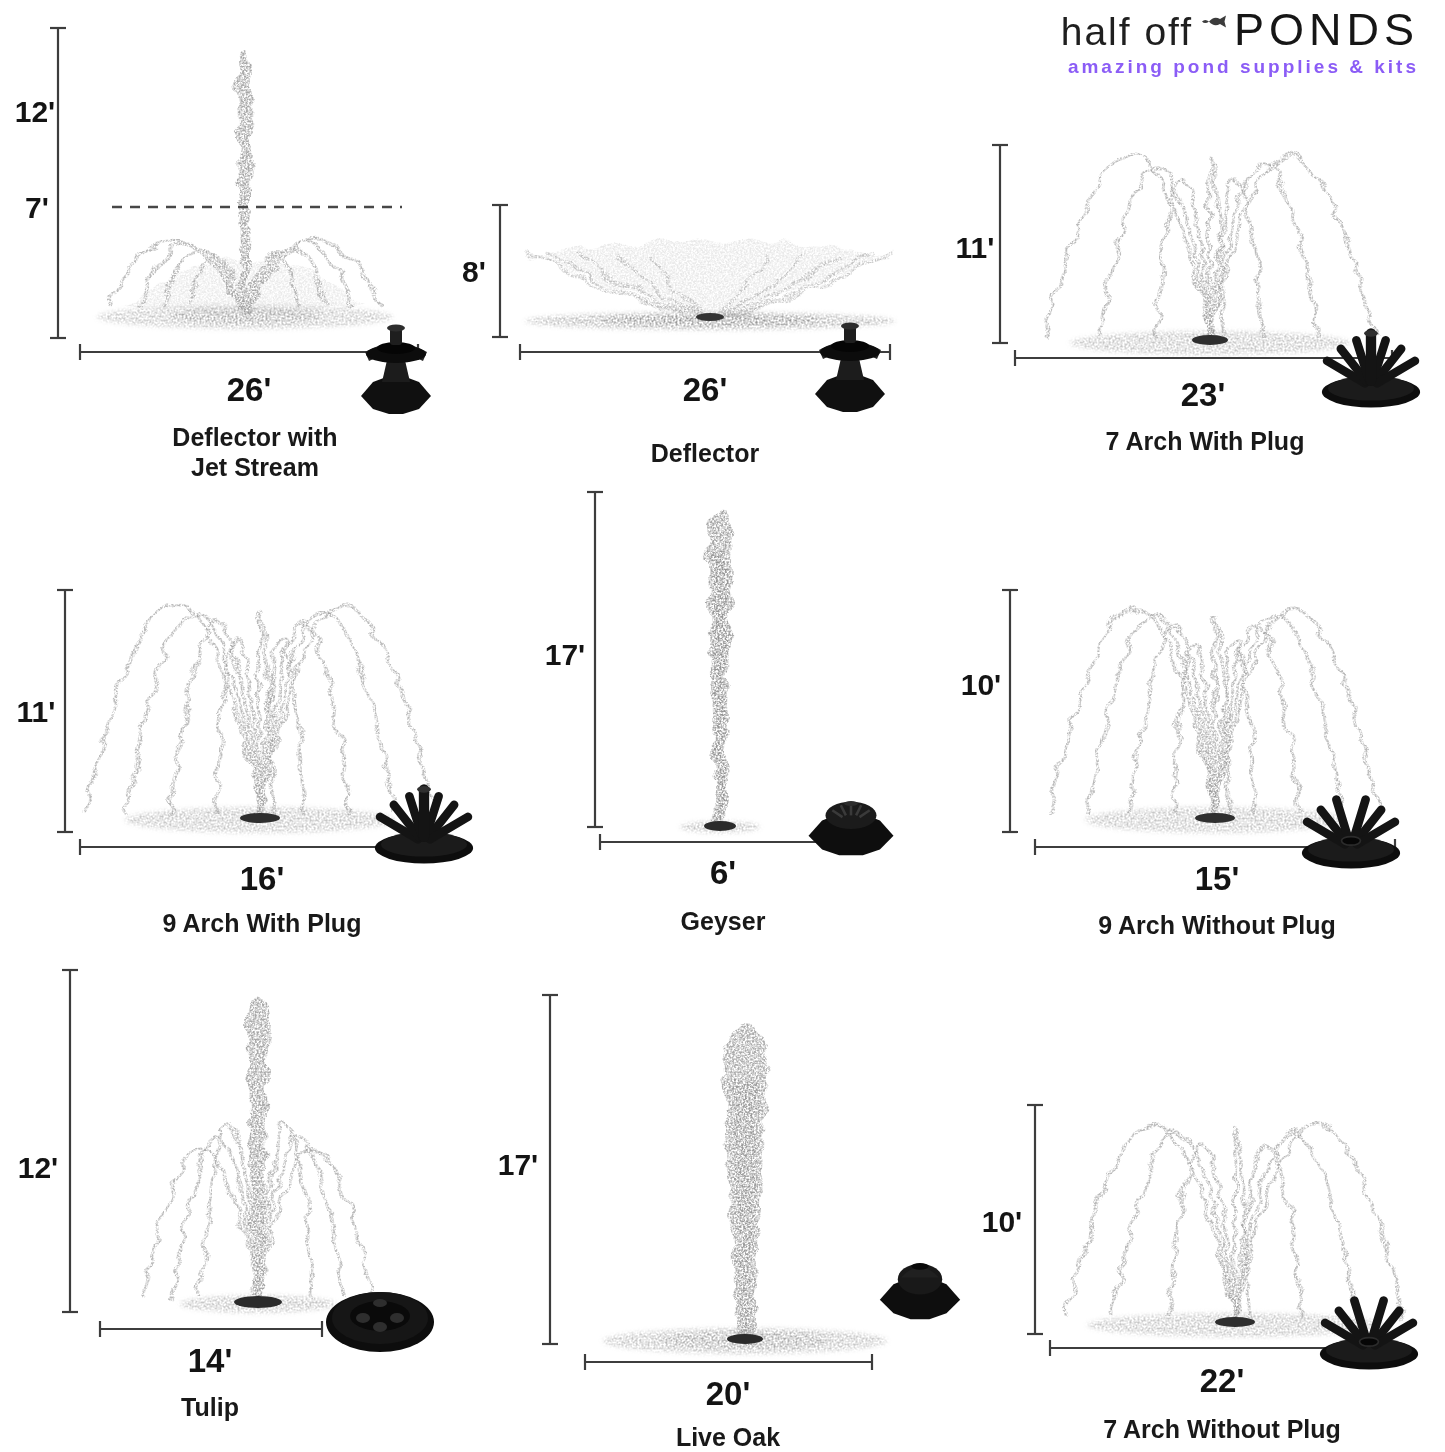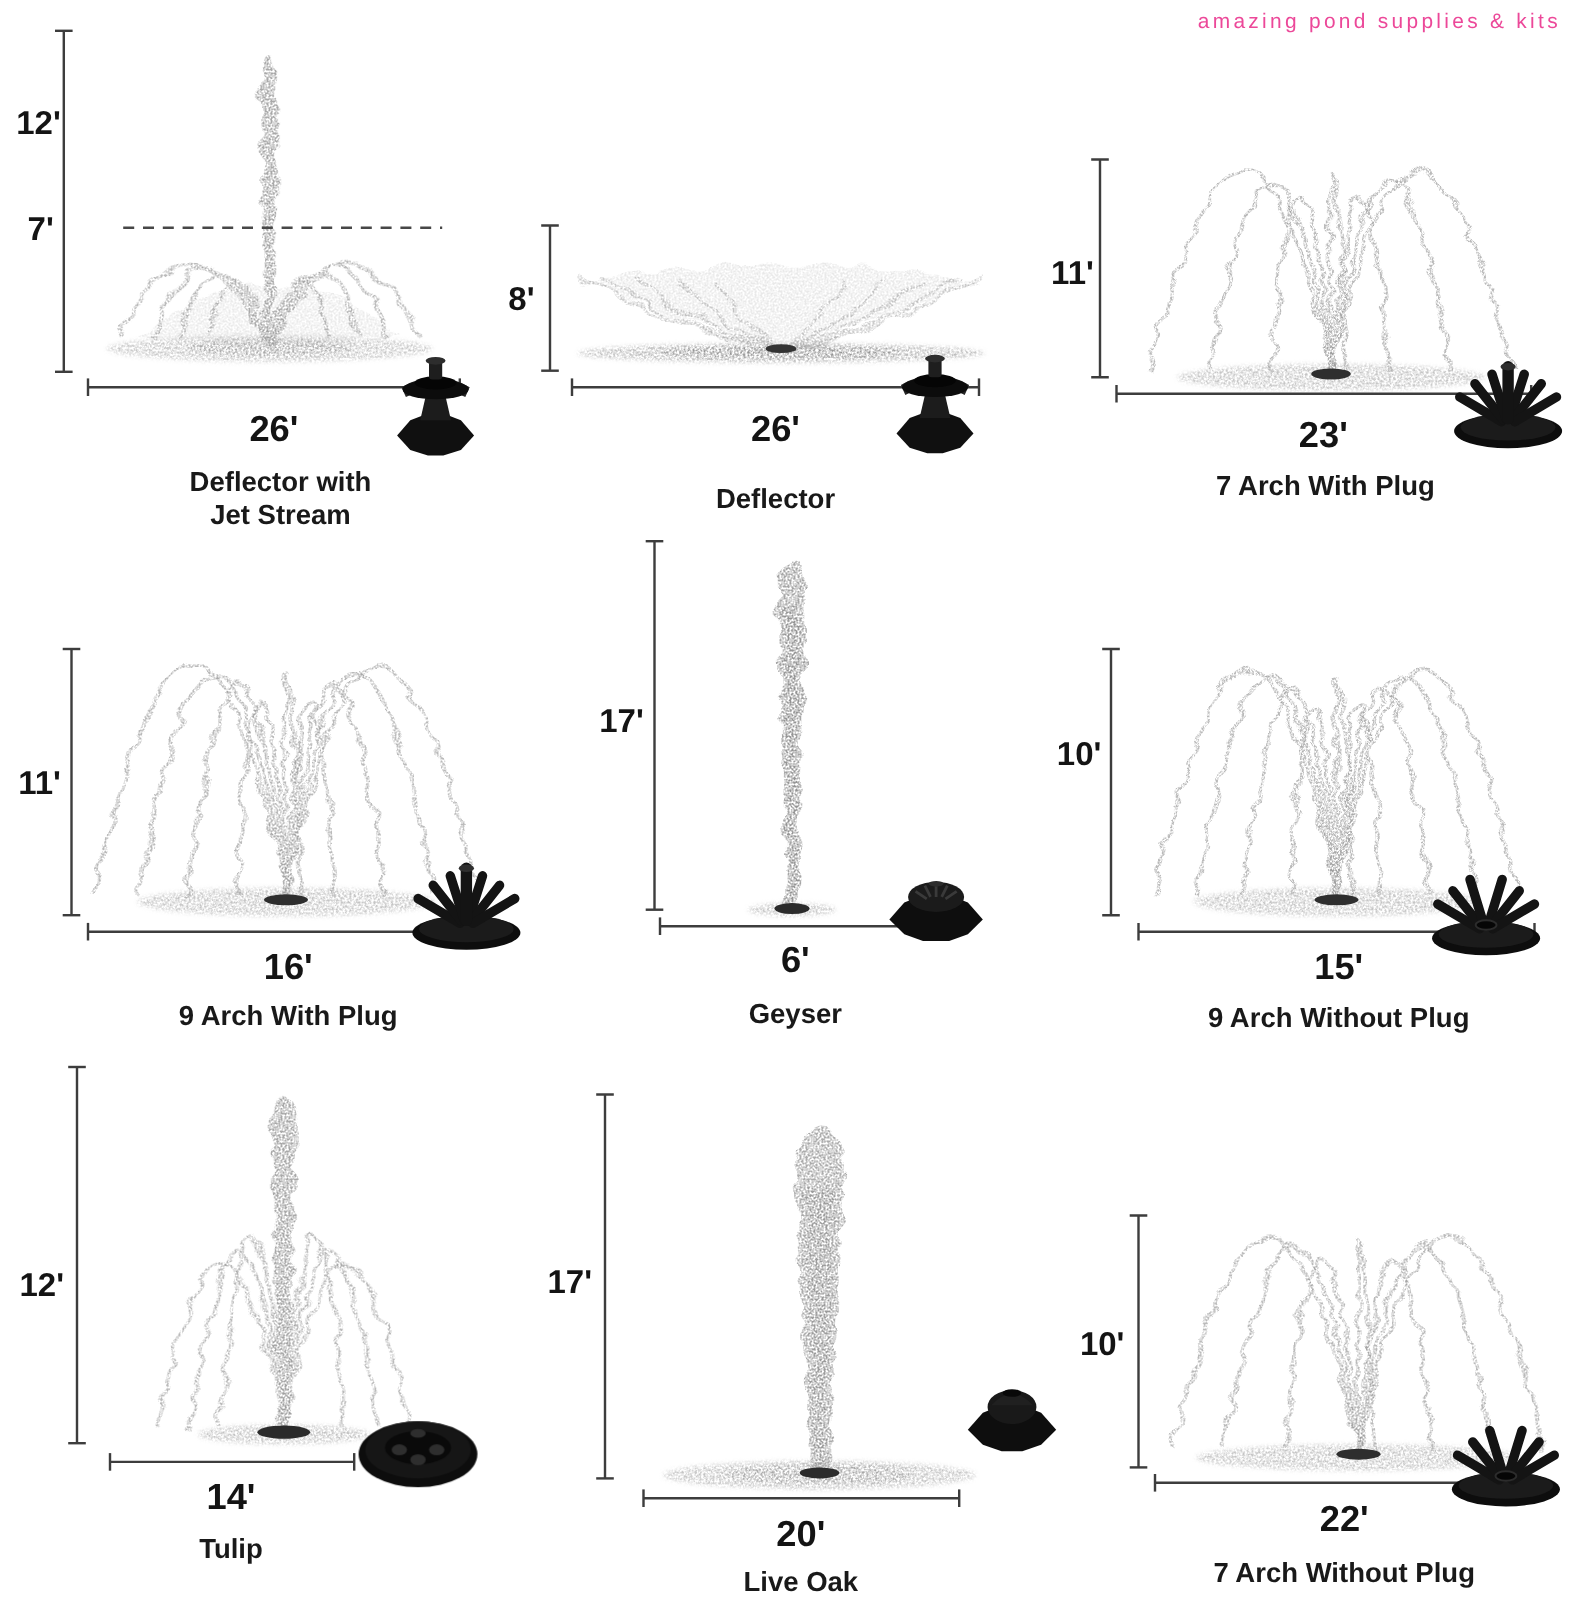--- a/index.html
+++ b/index.html
@@ -13,21 +13,21 @@
 
   .cell { position:absolute; }
   .cell svg { position:absolute; left:0; top:0; display:block; }
 
   
   .logo { position:absolute; top:6px; right:26px; text-align:right; color:#1c1c1c; }
   .brand-line { white-space:nowrap; line-height:1.05; }
   .brand-light { font-size:39px; font-weight:300; letter-spacing:2px; color:#1f1f1f; }
   .brand-bold  { font-size:45px; font-weight:400; letter-spacing:5px; color:#161616; }
   .fish { display:inline-block; transform:translateY(-16px); margin:0 2px; }
-  .tagline { font-size:19px; font-weight:400; letter-spacing:3px; color:#ec4899; margin-top:3px; white-space:nowrap;text-align:center; }
+  .tagline { font-size:19px; font-weight:700; letter-spacing:3px; color:#8b5cf6; margin-top:3px; white-space:nowrap; }
 
   
   .dimline { stroke:#3d3d3d; stroke-width:2.2; }
   .dash { stroke:#474747; stroke-width:2.4; stroke-dasharray:10 8; }
   .sp { fill:none; stroke:#a0a0a0; stroke-width:4; opacity:.72; }
   .sp2 { fill:none; stroke:#aaaaaa; stroke-width:3.5; opacity:.6; }
   text.dimnum { font-family:"Liberation Sans",sans-serif; font-size:30px; font-weight:700; fill:#141414; text-anchor:middle; }
   text.widthnum { font-size:33px; }
   text.caption { font-family:"Liberation Sans",sans-serif; font-size:25px; font-weight:700; fill:#191919; text-anchor:middle; }
 </style>
@@ -120,20 +120,29 @@
       <ellipse cx="55" cy="42" rx="26" ry="18" fill="#191919"></ellipse>
       <path d="M33,40 Q55,16 77,40 Z" fill="#202020"></path>
       <ellipse cx="55" cy="27" rx="10" ry="4" fill="#090909"></ellipse>
     </symbol>
   </defs>
 </svg>
 
 <div id="canvas">
 
   <div class="logo">
+    <div class="brand-line">
+      <span class="brand-light">half off</span>
+      <span class="fish">
+        <svg width="28" height="15" viewBox="0 0 28 15">
+            <path d="M9,7.5 Q14,1.5 20,5 L26,1.5 L24.5,7.5 L26,13.5 L20,10 Q14,13.5 9,7.5 Z M9,7.5 Q5,4.5 2,7.5 Q5,10.5 9,7.5 Z" fill="#3c3c3c"></path>
+          </svg>
+      </span>
+      <span class="brand-bold">PONDS</span>
+    </div>
     <div class="tagline">amazing pond supplies &amp; kits</div>
   </div>
 
   <div class="cell" style="left:10px;top:10px;width:470px;height:470px">
     <svg width="470" height="470" viewBox="0 0 470 470">
       <g>
         <g filter="url(#f-mist)">
           <ellipse cx="235" cy="307" rx="148" ry="12" fill="#b9b9b9" opacity="0.8"></ellipse>
           <ellipse cx="235" cy="306" rx="75" ry="8" fill="#a2a2a2" opacity="0.85"></ellipse>
         </g>

